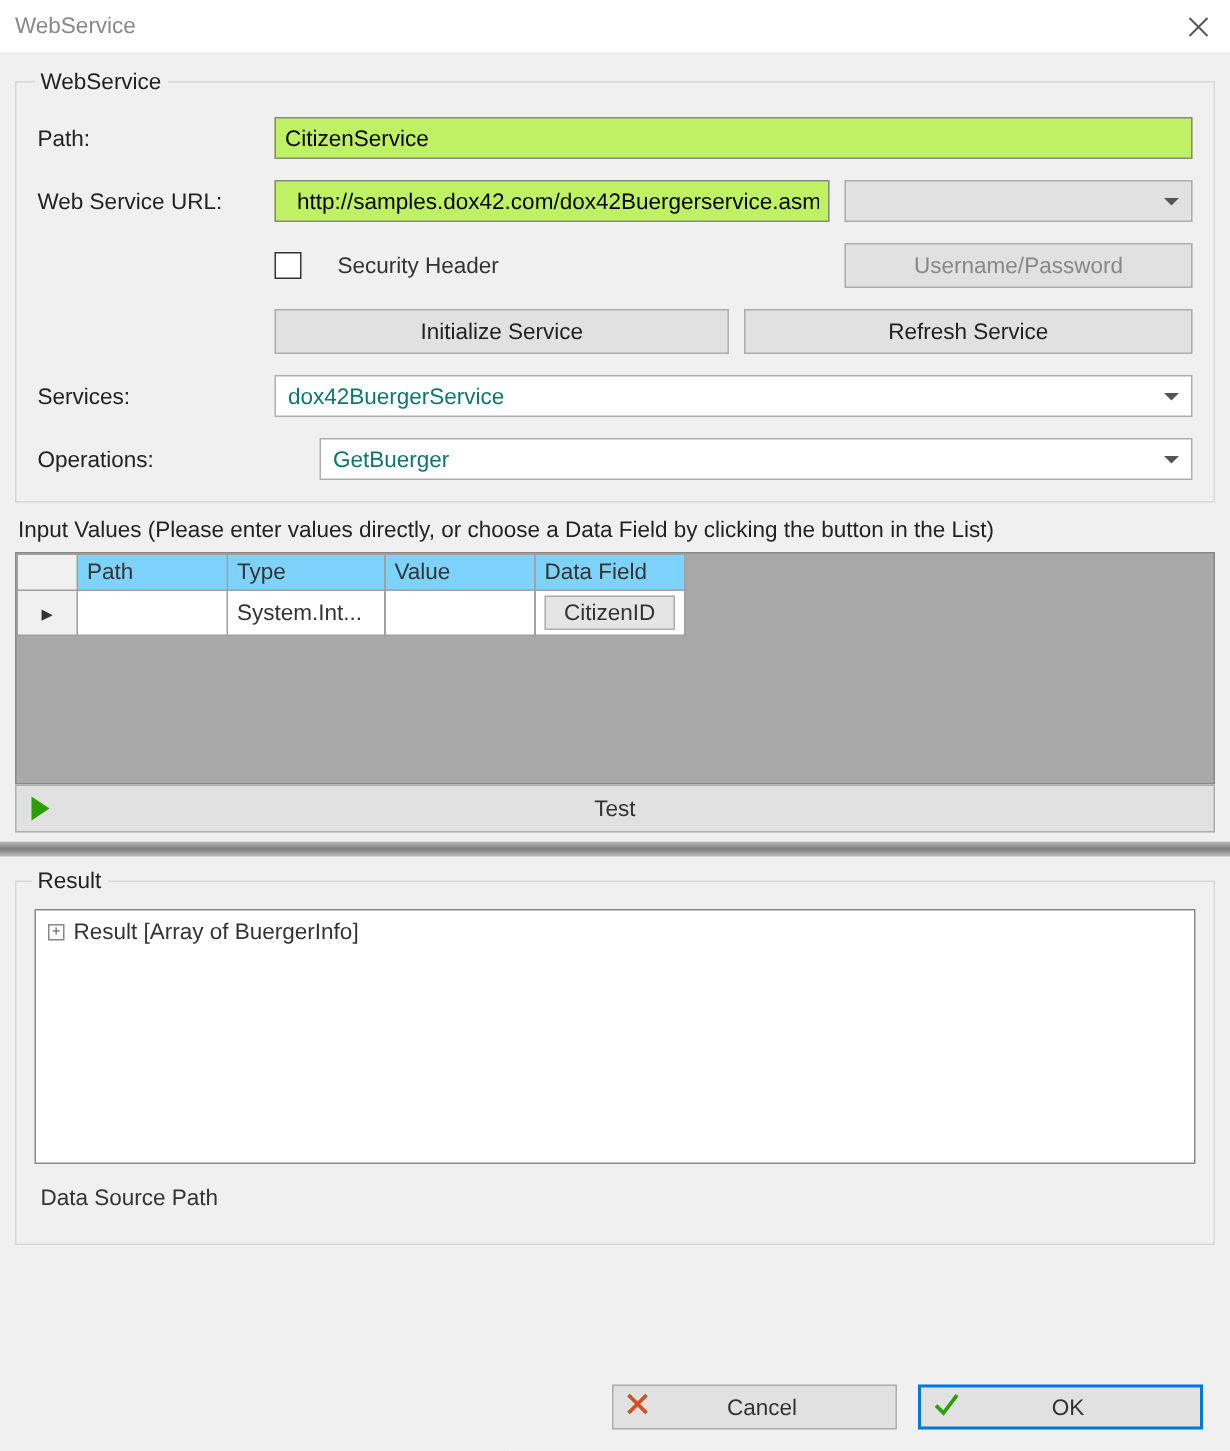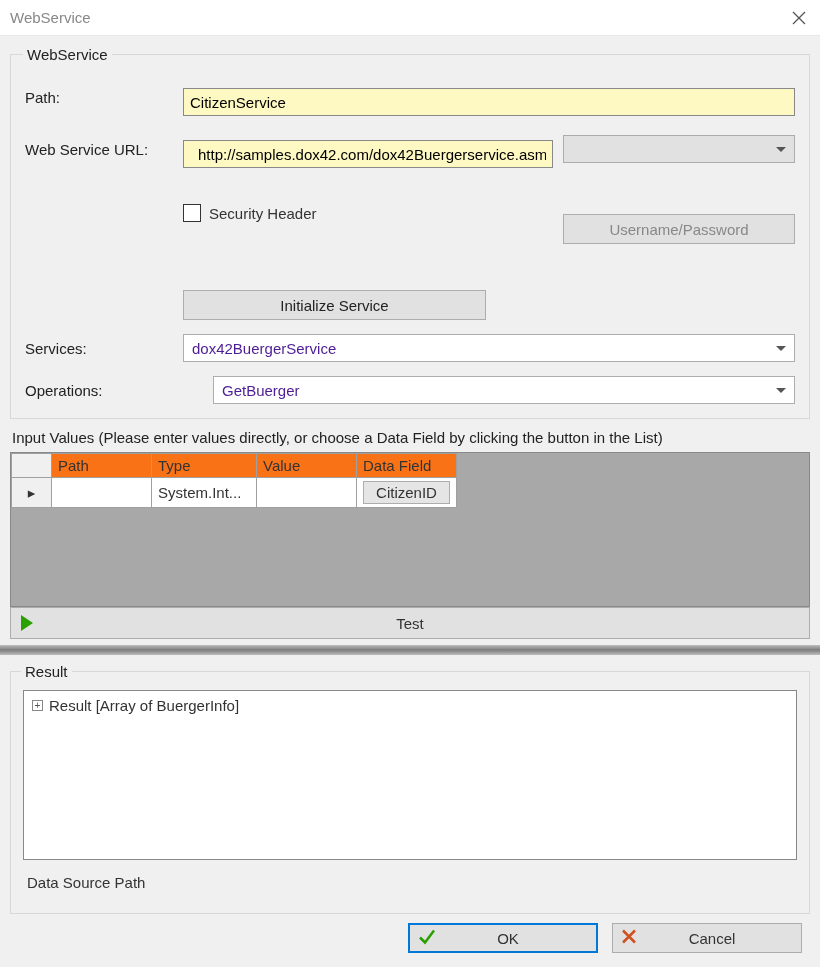--- a/index.html
+++ b/index.html
@@ -48,57 +48,56 @@
   .row:last-child { margin-bottom:0;gap:40px; }
   .lbl {
     width: 148px;
     flex: 0 0 148px;
     font-size: 15px;
     color: #222;
   }
   input.text {
     height: 28px;
     border: 1px solid #888;
-    background:#fef9c3;
+    background:#bef264;
     padding: 2px 6px;
     font: inherit;
     outline:none;
-    margin-top:10px;
   }
   .btn {
     height: 30px;
     background: #e1e1e1;
     border: 1px solid #adadad;
     font: inherit;
     color:#222;
     cursor:pointer;
-    display:flex; align-items:center; justify-content:center;margin-top:32px;
+    display:flex; align-items:center; justify-content:center;
   }
   .btn.disabled { color:#888; }
   .select {
     height: 28px;
     border: 1px solid #adadad;
     background: #e1e1e1;
     display:flex; align-items:center; justify-content:space-between;
     padding: 0 8px 0 8px;
     font: inherit;
-    color:#4c1d95;
+    color:#0f766e;
     position:relative;
   }
   .select.white {
     background:#fff;
   }
   .chev {
     width:0;height:0;
     border-left:5px solid transparent;
     border-right:5px solid transparent;
     border-top:5px solid #555;
   }
   .chk {
-    display:flex; align-items:center; gap:8px;
+    display:flex; align-items:center; gap:24px;
   }
   .chk .box {
     width:18px; height:18px; border:1px solid #333; background:#fff;
   }
   .iv-hint { font-size:15px; color:#222; margin: 0 0 6px 2px; }
   .grid-wrap {
     border:1px solid #888;
     background:#a8a8a8;
     height: 155px;
     position:relative;
@@ -109,21 +108,21 @@
     table-layout:fixed;
   }
   table.grid th, table.grid td {
     border:1px solid #a0a0a0;
     padding:3px 6px;
     text-align:left;
     background:#fff;
     overflow:hidden; white-space:nowrap; text-overflow:ellipsis;
   }
   table.grid th {
-    background:#f97316;
+    background:#7dd3fc;
     font-weight:normal;
   }
   table.grid th.rowhdr, table.grid td.rowhdr {
     background:#f0f0f0;
     width:40px;
     text-align:center;
   }
   td.sel { background:#0078d7; color:#fff; }
   td.df-btn-wrap { background:#f0f0f0; padding:1px; }
   .df-btn {
@@ -224,20 +223,23 @@
       </div>
       <button class="btn disabled" style="flex:1">
         <span>Username/Password</span>
       </button>
     </div>
 
     <div class="row">
       <div class="lbl"></div>
       <button class="btn" style="width:303px">
         <span>Initialize Service</span>
+      </button>
+      <button class="btn" style="flex:1">
+        <span>Refresh Service</span>
       </button>
     </div>
 
     <div class="row">
       <div class="lbl">Services:</div>
       <div class="select white" style="flex:1">
         <span>dox42BuergerService</span>
         <span class="chev"></span>
       </div>
     </div>
@@ -300,31 +302,31 @@
     <div class="result-box">
       <div class="tree-item">
         <span class="expander">+</span>
         <span>Result [Array of BuergerInfo]</span>
       </div>
     </div>
     <div class="dsp-label">Data Source Path</div>
   </fieldset>
 
   <div class="footer-btns">
+    <div class="footer-btn">
+      <span class="icon">
+        <svg width="16" height="16" viewBox="0 0 16 16">
+            <path d="M2 2 L14 14 M14 2 L2 14" stroke="#d05020" stroke-width="2.5"></path>
+          </svg>
+      </span>
+      <span class="txt">Cancel</span>
+    </div>
     <div class="footer-btn ok">
       <span class="icon">
         <svg width="18" height="18" viewBox="0 0 18 18">
             <path d="M2 10 L7 15 L16 3" stroke="#2aa000" stroke-width="2.5" fill="none"></path>
           </svg>
       </span>
       <span class="txt">OK</span>
     </div>
-    <div class="footer-btn">
-      <span class="icon">
-        <svg width="16" height="16" viewBox="0 0 16 16">
-            <path d="M2 2 L14 14 M14 2 L2 14" stroke="#d05020" stroke-width="2.5"></path>
-          </svg>
-      </span>
-      <span class="txt">Cancel</span>
-    </div>
   </div>
 
 </div>
 
 </body></html>

